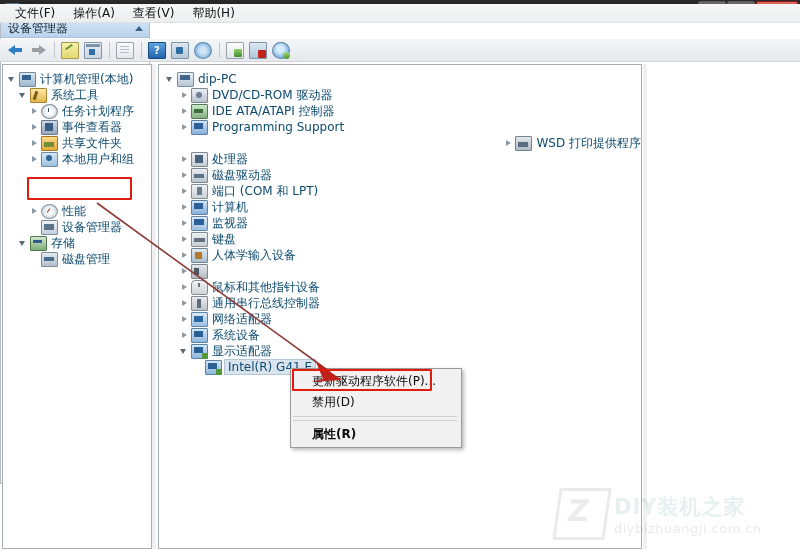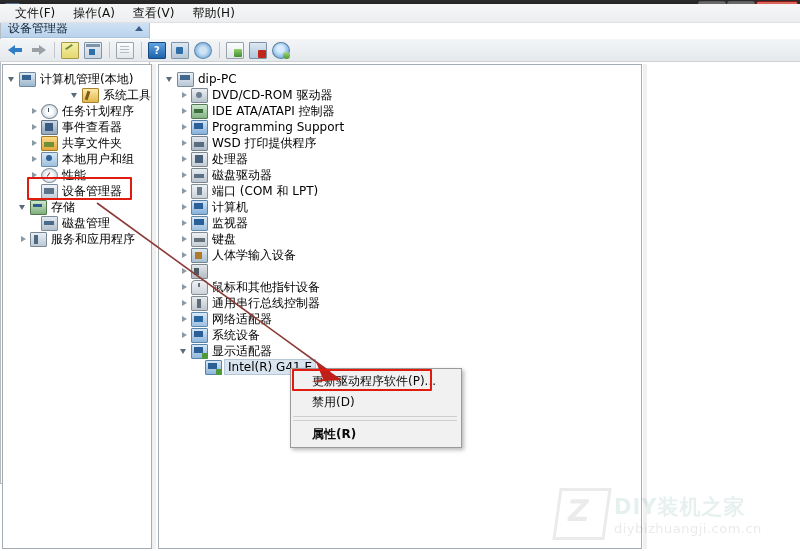--- a/index.html
+++ b/index.html
@@ -126,21 +126,21 @@
   .vsplit{
     position:absolute;top:64px;height:485px;width:4px;background:#f0f0f0;
   }
   #split1{left:152px;}
   #split2{left:643px;}
 
   
   .tree{padding:6px 0 0 0;}
   .trow{
     display:flex;align-items:center;height:16px;white-space:nowrap;
-    padding-left:4px;font-size:12px;color:#000000;position:relative;
+    padding-left:4px;font-size:12px;color:#0c4a6e;position:relative;
   }
   .exp{
     width:11px;height:11px;flex:0 0 auto;position:relative;margin-right:1px;
   }
   .exp.closed:after{
     content:"";position:absolute;left:3px;top:2px;width:0;height:0;
     border-top:3.5px solid transparent;border-bottom:3.5px solid transparent;
     border-left:5px solid #8c9aa6;
   }
   .exp.open:after{
@@ -352,21 +352,21 @@
   <div class="vsplit" id="split2"></div>
 
   <div class="pane" id="left-pane">
     <div class="pane-inner">
       <div class="tree" id="left-tree">
           <div class="trow" style="padding-left: 4px;">
             <span class="exp open"></span>
             <span class="ticon n-comp"></span>
             <span class="tlabel">计算机管理(本地)</span>
           </div>
-          <div class="trow" style="padding-left: 15px; justify-content: flex-end;">
+          <div class="trow" style="padding-left: 15px;">
             <span class="exp open"></span>
             <span class="ticon n-tools"></span>
             <span class="tlabel">系统工具</span>
           </div>
           <div class="trow" style="padding-left: 26px;">
             <span class="exp closed"></span>
             <span class="ticon n-clock"></span>
             <span class="tlabel">任务计划程序</span>
           </div>
           <div class="trow" style="padding-left: 26px;">
@@ -377,44 +377,39 @@
           <div class="trow" style="padding-left: 26px;">
             <span class="exp closed"></span>
             <span class="ticon n-share"></span>
             <span class="tlabel">共享文件夹</span>
           </div>
           <div class="trow" style="padding-left: 26px;">
             <span class="exp closed"></span>
             <span class="ticon n-users"></span>
             <span class="tlabel">本地用户和组</span>
           </div>
-          <div class="trow" style="padding-left: 26px;">
+          <div class="trow" style="padding-left: 26px; margin-top: 36px;">
             <span class="exp closed"></span>
             <span class="ticon n-perf"></span>
             <span class="tlabel">性能</span>
           </div>
           <div class="trow" style="padding-left: 26px;">
             <span class="exp none"></span>
             <span class="ticon n-devmgr"></span>
             <span class="tlabel">设备管理器</span>
           </div>
           <div class="trow" style="padding-left: 15px;">
             <span class="exp open"></span>
             <span class="ticon n-storage"></span>
             <span class="tlabel">存储</span>
           </div>
           <div class="trow" style="padding-left: 26px;">
             <span class="exp none"></span>
             <span class="ticon n-disk"></span>
             <span class="tlabel">磁盘管理</span>
-          </div>
-          <div class="trow" style="padding-left: 15px;">
-            <span class="exp closed"></span>
-            <span class="ticon n-svc"></span>
-            <span class="tlabel">服务和应用程序</span>
           </div>
         </div>
     </div>
   </div>
 
   <div class="pane" id="mid-pane">
     <div class="pane-inner">
       <div class="tree" id="device-tree">
           <div class="trow" style="padding-left: 6px;">
             <span class="exp open"></span>
@@ -429,21 +424,21 @@
           <div class="trow" style="padding-left: 20px;">
             <span class="exp closed"></span>
             <span class="ticon n-ide"></span>
             <span class="tlabel">IDE ATA/ATAPI 控制器</span>
           </div>
           <div class="trow" style="padding-left: 20px;">
             <span class="exp closed"></span>
             <span class="ticon n-blue"></span>
             <span class="tlabel">Programming Support</span>
           </div>
-          <div class="trow" style="padding-left: 20px;">
+          <div class="trow" style="padding-left: 20px; justify-content: flex-end;">
             <span class="exp closed"></span>
             <span class="ticon n-printer"></span>
             <span class="tlabel">WSD 打印提供程序</span>
           </div>
           <div class="trow" style="padding-left: 20px;">
             <span class="exp closed"></span>
             <span class="ticon n-cpu"></span>
             <span class="tlabel">处理器</span>
           </div>
           <div class="trow" style="padding-left: 20px;">

